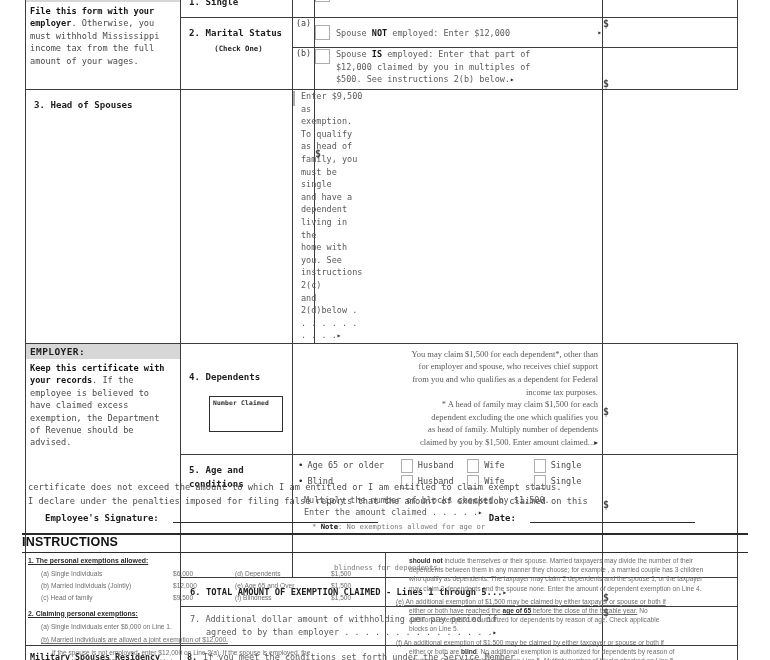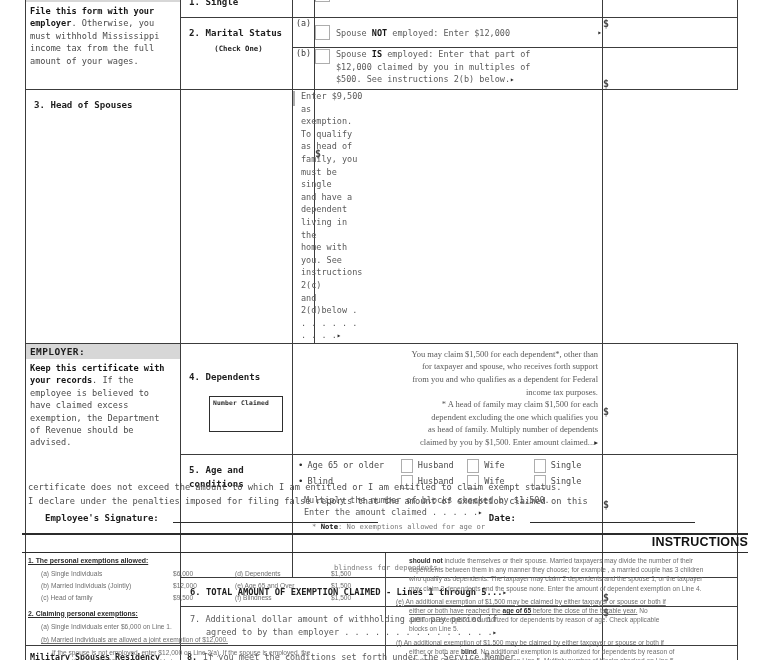--- a/index.html
+++ b/index.html
@@ -103,21 +103,21 @@
     display:flex;align-items:flex-end;
   }
 
   
   .rule-top{
     position:absolute;left:22px;top:533px;width:726px;height:0;
     border-top:2.2px solid #2b2b2b;
   }
   .instr-title{
     position:absolute;left:22px;top:535px;width:726px;
-    text-align:right;font-family:"Liberation Sans",sans-serif;
+    text-align:left;font-family:"Liberation Sans",sans-serif;
     font-size:12.5px;font-weight:bold;color:#111;letter-spacing:.2px;
   }
   .rule-bot{
     position:absolute;left:22px;top:552px;width:726px;height:0;
     border-top:1.4px solid #2b2b2b;
   }
   .divider-v{
     position:absolute;left:385px;top:553px;width:0;height:107px;
     border-left:1.3px solid #4a4a4a;
   }
@@ -265,21 +265,21 @@
           <span>4.</span>
           <span>Dependents</span>
         </div>
         <div class="numbox">
           <span>Number Claimed</span>
         </div>
       </td>
       <td class="abcell" colspan="2" style="text-align:right;vertical-align:top;font-family:Liberation Serif, serif;">
         <div class="desc">
           <span>You may claim $1,500 for each dependent*, other than</span><br>
-          <span>for taxpayer and spouse, who receives forth support</span><br>
+          <span>for employer and spouse, who receives chief support</span><br>
           <span>from you and who qualifies as a dependent for Federal</span><br>
           <span>income tax purposes.</span><br>
           <span class="ind">* A head of family may claim $1,500 for each</span>
           <span class="ind2">dependent excluding the one which qualifies you</span>
           <span class="ind2">as head of family. Multiply number of dependents</span>
           <span class="ind2"><span>claimed by you by $1,500. Enter amount claimed...</span><span class="arrow">▸</span></span>
         </div>
       </td>
       <td class="dollar dollar-b">
         <div style="height:62px"></div>

